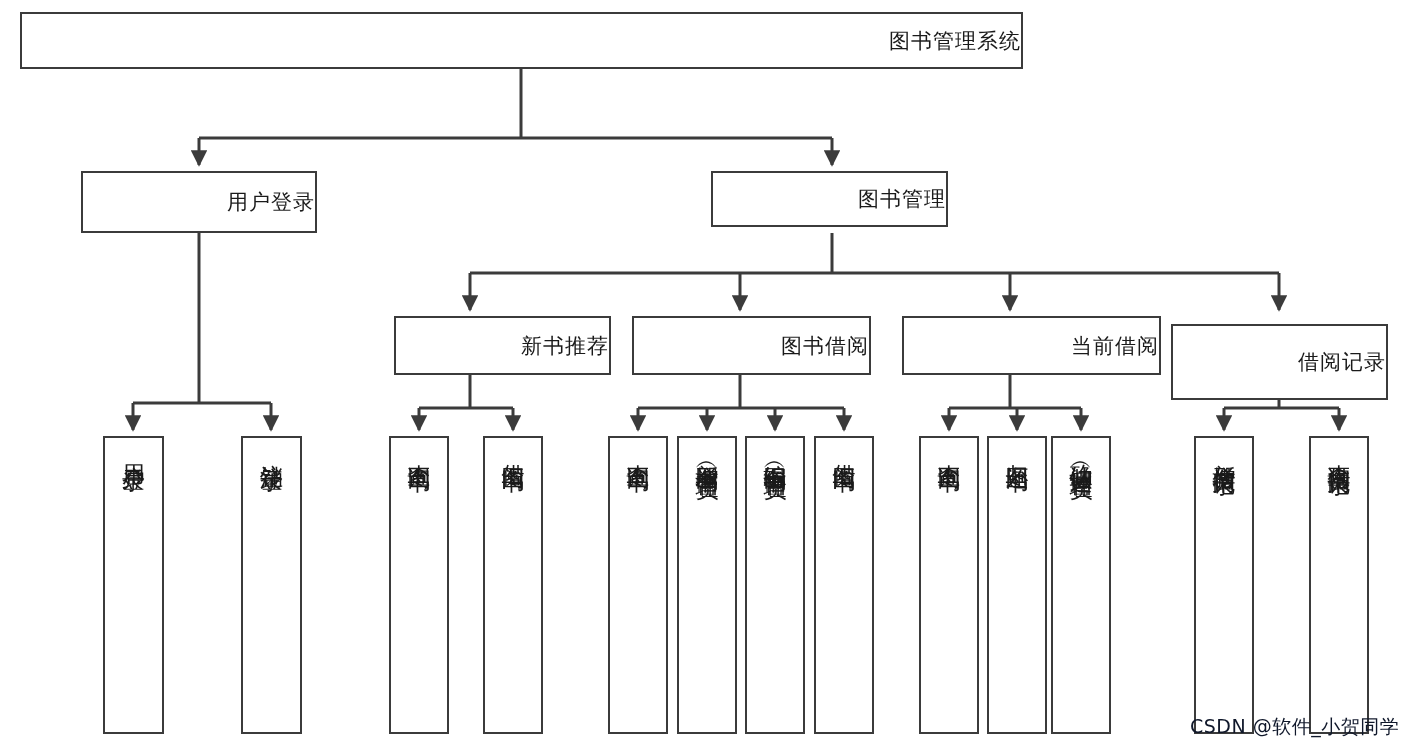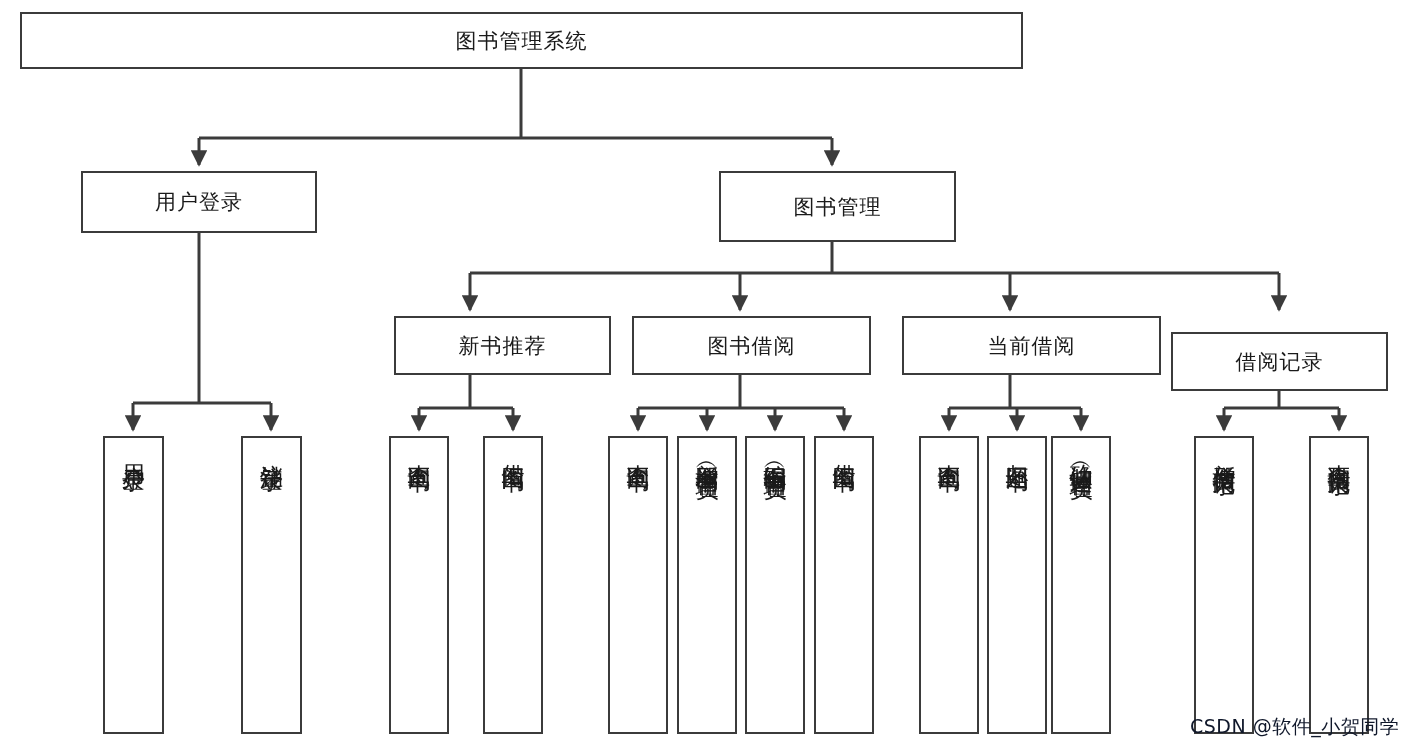--- a/index.html
+++ b/index.html
@@ -25,21 +25,21 @@
     height: 747px;
     pointer-events: none;
   }
   .node {
     position: absolute;
     box-sizing: border-box;
     border: 2px solid #3b3b3b;
     background: #ffffff;
     display: flex;
     align-items: center;
-    justify-content: center;
+    justify-content: flex-end;
     color: #1a1a1a;
   }
   .node.horiz {
     font-size: 21px;
     letter-spacing: 1px;
   }
   .node.vert {
     align-items: flex-start;
     justify-content: center;
     padding-top: 8px;
@@ -115,34 +115,34 @@
     </g>
   </svg>
 
   <div class="node horiz" style="left:20px; top:12px; width:1003px; height:57px;">
     <span>图书管理系统</span>
   </div>
 
   <div class="node horiz" style="left:81px; top:171px; width:236px; height:62px;">
     <span>用户登录</span>
   </div>
-  <div class="node horiz" style="left:711px; top:171px; width:237px; height:71px;margin-left:8px;">
+  <div class="node horiz" style="left:711px; top:171px; width:237px; height:56px;">
     <span>图书管理</span>
   </div>
 
   <div class="node horiz" style="left:362px; top:316px; width:217px; height:59px;margin-left:32px;">
     <span>新书推荐</span>
   </div>
   <div class="node horiz" style="left:632px; top:316px; width:239px; height:59px;">
     <span>图书借阅</span>
   </div>
   <div class="node horiz" style="left:902px; top:316px; width:259px; height:59px;">
     <span>当前借阅</span>
   </div>
-  <div class="node horiz" style="left:1171px; top:332px; width:217px; height:59px;font-family:Liberation Mono, monospace;">
+  <div class="node horiz" style="left:1171px; top:324px; width:217px; height:76px;font-family:Liberation Mono, monospace;">
     <span>借阅记录</span>
   </div>
 
   <div class="node vert" style="left:103px; top:436px; width:61px; height:298px;">
     <span class="vtext">用户登录</span>
   </div>
   <div class="node vert" style="left:241px; top:436px; width:61px; height:298px;">
     <span class="vtext">注销登录</span>
   </div>
   <div class="node vert" style="left:389px; top:436px; width:60px; height:298px;">

